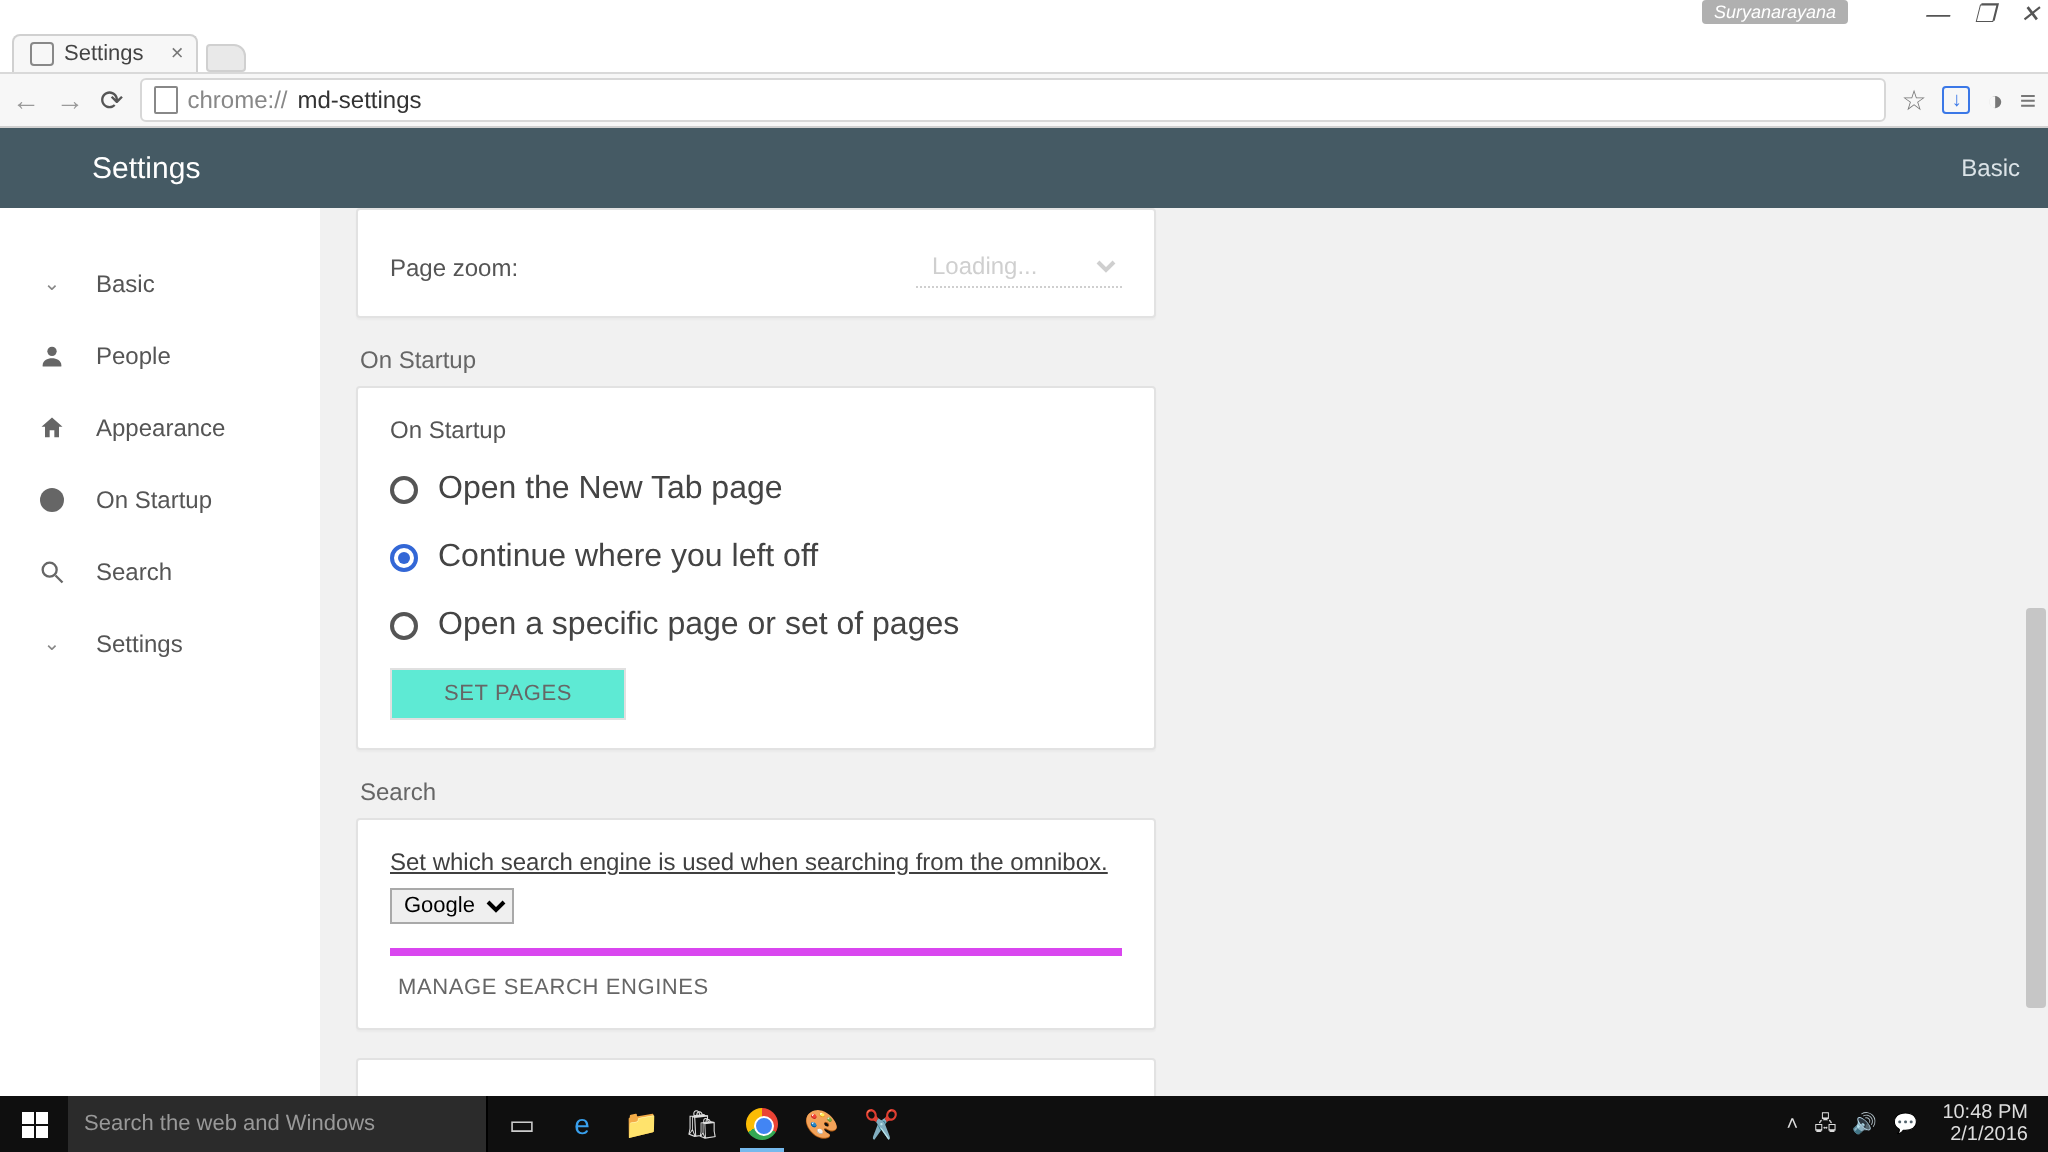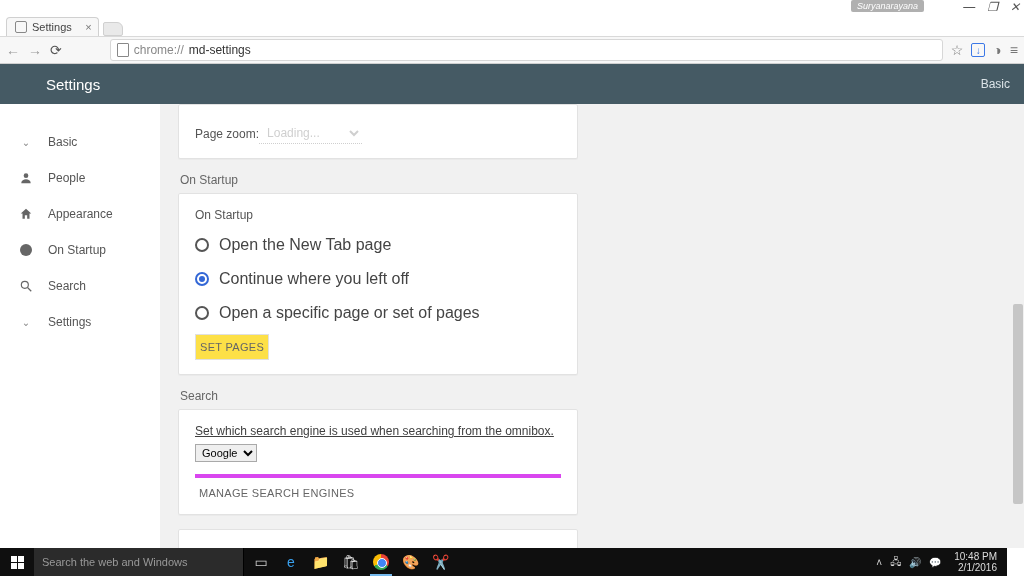--- a/index.html
+++ b/index.html
@@ -13,21 +13,21 @@
 
   .tabstrip { height:24px; background:#fff; display:flex; align-items:flex-end; padding-left:6px; }
   .tab { background:#f7f7f7; border:1px solid #d0d0d0; border-bottom:none; border-radius:4px 4px 0 0; padding:3px 26px 3px 8px; font-size:11px; color:#444; position:relative; display:flex; align-items:center; gap:5px; }
   .tab .favicon { width:12px; height:12px; border:1px solid #888; border-radius:2px; }
   .tab .close { position:absolute; right:6px; top:3px; font-size:11px; color:#777; }
   .newtab { width:20px; height:14px; background:#e9e9e9; border:1px solid #d0d0d0; margin-left:4px; border-radius:2px 6px 2px 2px; }
 
   .addrbar { height:28px; background:#f7f7f7; border-top:1px solid #d9d9d9; border-bottom:1px solid #d0d0d0; display:flex; align-items:center; padding:0 6px; gap:8px; }
   .navicons { display:flex; gap:8px; color:#9a9a9a; font-size:14px; }
   .navicons .active { color:#555; }
-  .omnibox { flex:1; display:flex; align-items:center; background:#fff; border:1px solid #d7d7d7; border-radius:3px; height:22px; padding:0 6px; gap:5px; font-size:12px; color:#555;margin-left:40px; }
+  .omnibox { flex:1; display:flex; align-items:center; background:#fff; border:1px solid #d7d7d7; border-radius:3px; height:22px; padding:0 6px; gap:5px; font-size:12px; color:#555; }
   .omnibox .pageicon { width:12px; height:14px; border:1px solid #888; border-radius:1px; }
   .omnibox .urlpath { color:#888; }
   .omnibox .urlbold { color:#333; font-weight:500; }
   .righticons { display:flex; gap:8px; align-items:center; color:#777; font-size:14px; }
   .dlicon { width:14px; height:14px; border:1px solid #3b78e7; border-radius:2px; display:flex; align-items:center; justify-content:center; color:#3b78e7; font-size:10px; }
 
   
   .settingshdr { height:40px; background:#455a64; color:#fff; display:flex; align-items:center; justify-content:space-between; padding:0 14px 0 46px; font-size:15px; }
   .settingshdr .rightlabel { font-size:12px; color:#dbe3e7; }
 
@@ -40,39 +40,39 @@
   .sbitem .ic { width:16px; height:16px; display:flex; align-items:center; justify-content:center; color:#666; }
   .sbitem .chev { font-size:10px; color:#888; }
   .circleic { width:12px; height:12px; border-radius:50%; background:#666; }
 
   
   .content { flex:1; padding:0 18px 20px 18px; overflow-y:auto; }
   .content-inner { max-width:400px; }
   .card { background:#fff; border:1px solid #e2e2e2; border-radius:2px; padding:14px 16px; margin-bottom:14px; box-shadow:0 1px 1px rgba(0,0,0,0.03); }
   .sectlbl { font-size:12px; color:#666; margin:8px 0 6px 2px; }
 
-  .zoomrow { display:flex; align-items:center; justify-content:flex-start; font-size:12px; color:#555; }
+  .zoomrow { display:flex; align-items:center; justify-content:space-between; font-size:12px; color:#555; }
   .zoomsel { border:none; border-bottom:1px dotted #bbb; color:#bbb; font-size:12px; padding:2px 26px 2px 4px; background:transparent; }
 
   .radio { display:flex; align-items:center; gap:10px; padding:8px 0; font-size:16px; color:#444; }
   .radio .rbtn { width:14px; height:14px; border:2px solid #555; border-radius:50%; display:flex; align-items:center; justify-content:center; }
   .radio.sel .rbtn { border-color:#3367d6; }
   .radio.sel .rbtn::after { content:""; width:6px; height:6px; background:#3367d6; border-radius:50%; }
 
-  .flatbtn { display:inline-block; border:1px solid #e0e0e0; padding:6px 4px; font-size:11px; color:#666; background:#fde047; cursor:pointer; letter-spacing:.3px; margin-top:4px; }
+  .flatbtn { display:inline-block; border:1px solid #e0e0e0; padding:6px 26px; font-size:11px; color:#666; background:#5eead4; cursor:pointer; letter-spacing:.3px; margin-top:4px; }
   .linkbtn { font-size:11px; color:#666; letter-spacing:.3px; padding:6px 4px; cursor:pointer; }
 
   select.engine { font-size:11px; padding:1px 2px; border:1px solid #a9a9a9; background:#efefef; margin:6px 0; }
 
   
   .vscroll { position:absolute; right:0; top:0; bottom:0; width:12px; background:#f1f1f1; }
   .vscroll .thumb { position:absolute; right:1px; width:10px; background:#c6c6c6; border-radius:2px; }
 
   
-  .taskbar { position:absolute; left:0; right:17px; bottom:0; height:28px; background:#0f0f0f; display:flex; align-items:center; color:#ddd; font-size:11px; }
+  .taskbar { position:absolute; left:0; right:0; bottom:0; height:28px; background:#0f0f0f; display:flex; align-items:center; color:#ddd; font-size:11px; }
   .startbtn { width:34px; height:28px; display:flex; align-items:center; justify-content:center; }
   .wingrid { width:13px; height:13px; display:grid; grid-template-columns:1fr 1fr; grid-template-rows:1fr 1fr; gap:1px; }
   .wingrid span { background:#fff; }
   .searchbox { flex:0 0 210px; height:28px; background:#2b2b2b; display:flex; align-items:center; padding:0 8px; color:#999; font-size:11px; border-right:1px solid #000; }
   .tbicons { display:flex; gap:0; margin-left:2px; }
   .tbicon { width:30px; height:28px; display:flex; align-items:center; justify-content:center; font-size:14px; }
   .tb-edge  { color:#39a0ed; }
   .tb-chrome{ position:relative; width:30px; height:28px; }
   .tb-chrome .c { width:16px; height:16px; border-radius:50%; background:conic-gradient(#ea4335 0 120deg,#34a853 120deg 240deg,#fbbc05 240deg 360deg); position:absolute; left:7px; top:6px; }
   .tb-chrome .c::after { content:""; position:absolute; left:4px; top:4px; width:8px; height:8px; background:#4285f4; border:1px solid #fff; border-radius:50%; }

